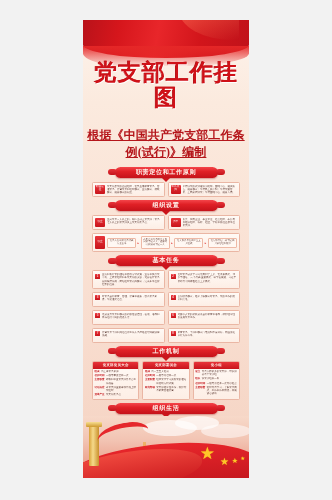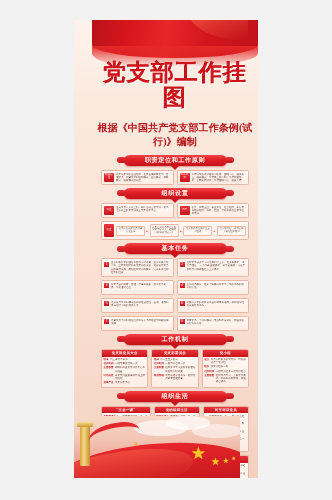--- a/index.html
+++ b/index.html
@@ -1,36 +1,36 @@
 <!DOCTYPE html>
 <html><head>
 <meta charset="utf-8">
 <style>
   html,body{margin:0;padding:0;background:#f2f2f2;}
   body{width:332px;height:500px;overflow:hidden;font-family:"Liberation Sans","DejaVu Sans",sans-serif;}
   #poster{position:relative;width:166px;height:458px;margin:20px auto 0;overflow:hidden;
-    background:linear-gradient(180deg,#fdf3ec 0%,#fbeade 18%,#fae3d6 45%,#f8dcce 70%,#f6d6c6 88%,#f3cfbd 100%);padding-left:18px;}
+    background:linear-gradient(180deg,#fdf3ec 0%,#fbeade 18%,#fae3d6 45%,#f8dcce 70%,#f6d6c6 88%,#f3cfbd 100%);}
   
   .flag-wrap{position:relative;height:46px;overflow:hidden;}
   .flag{position:absolute;left:0;top:-6px;width:166px;height:44px;
     background:linear-gradient(100deg,#b8121a 0%,#d6161c 22%,#e8262a 45%,#d2151b 70%,#c0121a 100%);
     border-bottom-left-radius:100% 60%;border-bottom-right-radius:100% 60%;}
   .flag:after{content:"";position:absolute;left:0;bottom:-10px;width:100%;height:22px;
     background:linear-gradient(180deg,rgba(230,40,40,.95),rgba(252,240,232,0));
     border-bottom-left-radius:60% 100%;border-bottom-right-radius:90% 100%;}
   .flag-fold{position:absolute;right:10px;top:-4px;width:60px;height:30px;
     background:linear-gradient(160deg,rgba(255,120,90,.55),rgba(180,10,20,.15));
     border-bottom-left-radius:90% 100%;}
   
   .title-zone{position:relative;text-align:center;margin-top:-6px;padding-bottom:6px;}
   .main-title{font-family:"Liberation Serif","DejaVu Serif",serif;font-weight:bold;font-size:23px;
     letter-spacing:1px;color:#cf1118;line-height:1.1;
     text-shadow:0.5px 0.5px 0 #fff,-0.4px -0.4px 0 #a40c12;}
-  .sub-title{font-family:"Liberation Serif","DejaVu Serif",serif;font-weight:bold;font-size:10px;
-    color:#b5161b;margin-top:10px;letter-spacing:.1px;}
+  .sub-title{font-family:"Liberation Serif","DejaVu Serif",serif;font-weight:bold;font-size:12px;
+    color:#b5161b;margin-top:16px;letter-spacing:.1px;text-decoration:underline;}
   
   .sec{margin:0 0 3px;}
   .pill-wrap{position:relative;display:flex;justify-content:center;margin-bottom:4px;}
   .pill{position:relative;width:103px;height:11px;border-radius:6px;
     background:linear-gradient(180deg,#f4454a 0%,#e02026 40%,#c5121a 100%);
     box-shadow:0 1px 1.5px rgba(150,10,15,.35);display:flex;align-items:center;justify-content:center;}
   .pill-txt{font-family:"Liberation Serif","DejaVu Serif",serif;font-weight:bold;
     font-size:6.1px;color:#fff6ef;letter-spacing:.6px;white-space:nowrap;}
   .pill:before,.pill:after{content:"";position:absolute;top:2.5px;width:9px;height:6px;border-radius:3px;
     background:linear-gradient(180deg,#e8343a,#c4121a);}

